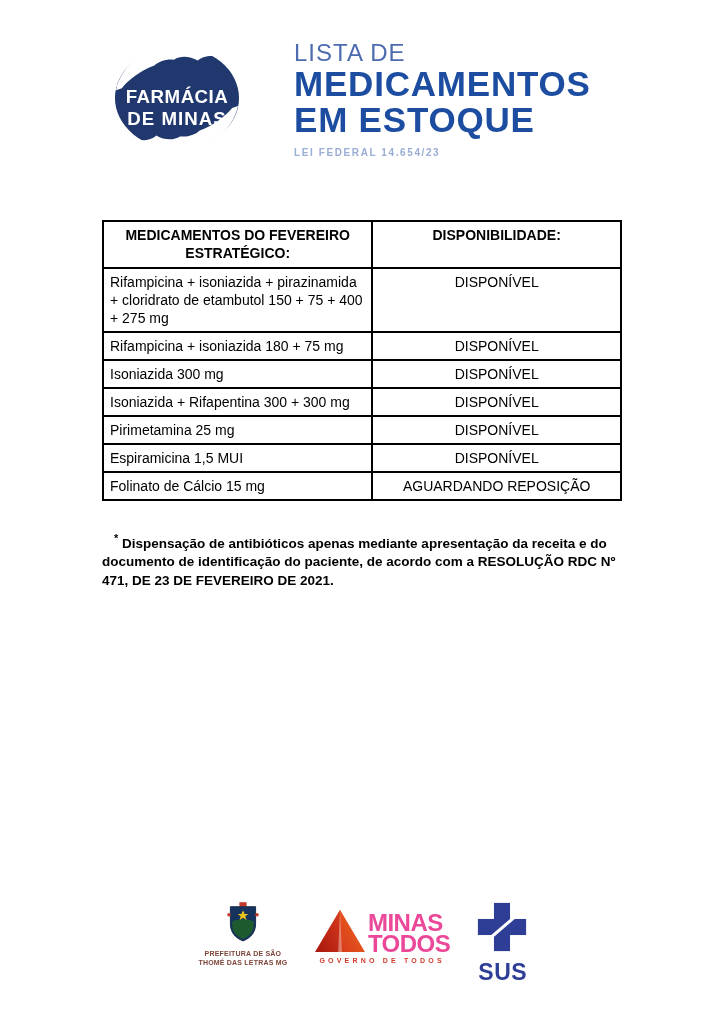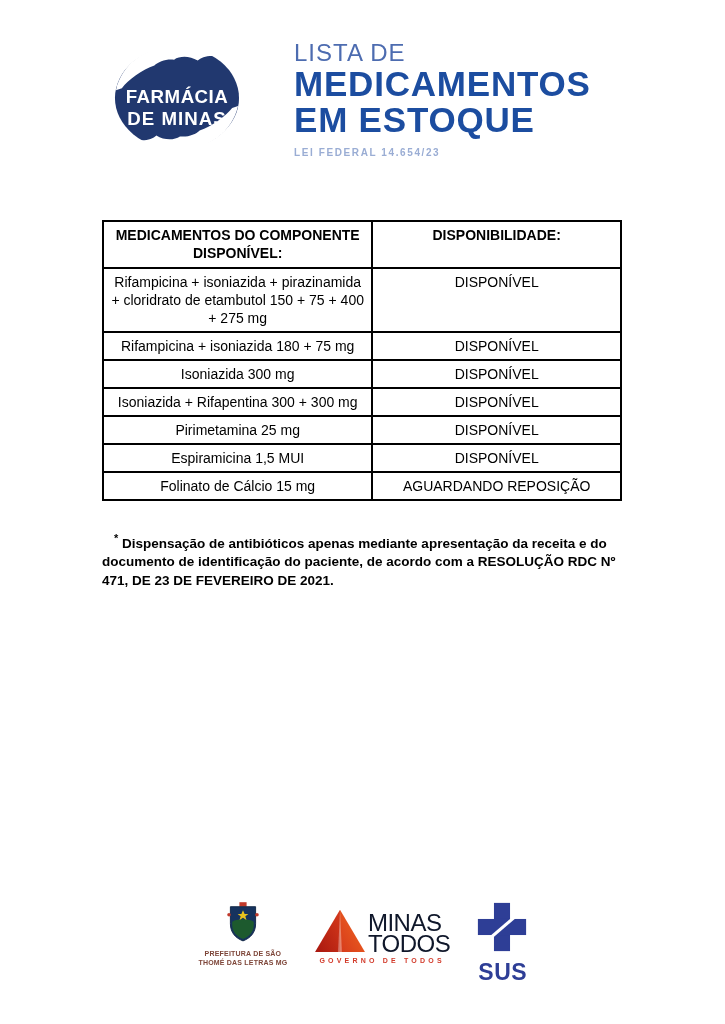--- a/index.html
+++ b/index.html
@@ -27,21 +27,21 @@
 
   
   .table-wrap { position:absolute; left:102px; top:220px; width:520px; }
   table.stock { border-collapse:collapse; width:100%; table-layout:fixed; }
   .stock th, .stock td {
     border:2px solid #000; font-size:14px; line-height:18px;
     padding:4px 6px; vertical-align:top; color:#000;
     overflow-wrap:break-word;
   }
   .stock th { font-weight:700; text-align:center; height:47px; }
-  .stock td.med { text-align:center; }
+  .stock td.med { text-align:left; }
   .stock td.avail { text-align:center; }
   .stock tr.single td { height:28px; }
 
   
   .footnote {
     position:absolute; left:102px; top:531px; width:540px;
     font-size:13.5px; font-weight:700; color:#000; line-height:1.4;
     text-indent:12px;
   }
   .footnote sup { font-size:11px; }
@@ -54,21 +54,21 @@
   .pref-block { width:90px; text-align:center; margin-top:2px; }
   .pref-block svg { width:36px; height:40px; }
   .pref-caption {
     margin-top:3px; font-size:7px; font-weight:700; color:#7d4538;
     line-height:1.3; letter-spacing:0.2px;
   }
   .mg-block { text-align:center; margin-top:6px; }
   .mg-row { display:flex; align-items:flex-end; }
   .mg-row svg { width:52px; height:48px; }
   .mg-words {
-    font-size:24px; font-weight:400; color:#0f172a; line-height:21px;
+    font-size:24px; font-weight:700; color:#ec4899; line-height:21px;
     letter-spacing:-0.5px; text-align:left; margin-left:2px;
   }
   .mg-tagline {
     margin-top:3px; font-size:7px; font-weight:700; color:#d23b2b; letter-spacing:3.2px;
   }
   .sus-block { text-align:center; margin-top:1px; }
   .sus-block svg { width:50px; height:52px; }
   .sus-label {
     margin-top:2px; font-size:23px; font-weight:700; color:#2e3e96; letter-spacing:0.5px;
     text-align:left; padding-left:2px;
@@ -101,21 +101,21 @@
   </div>
 
   <div class="table-wrap">
     <table class="stock">
       <colgroup>
           <col style="width:52%">
           <col style="width:48%">
         </colgroup>
       <thead>
         <tr>
-          <th>MEDICAMENTOS DO COMPONENTE DISPONÍVEL:</th>
+          <th>MEDICAMENTOS DO FEVEREIRO ESTRATÉGICO:</th>
           <th>DISPONIBILIDADE:</th>
         </tr>
       </thead>
       <tbody>
         <tr>
           <td class="med">Rifampicina + isoniazida + pirazinamida + cloridrato de etambutol 150 + 75 + 400 + 275 mg</td>
           <td class="avail">DISPONÍVEL</td>
         </tr>
         <tr class="single">
           <td class="med">Rifampicina + isoniazida 180 + 75 mg</td>

